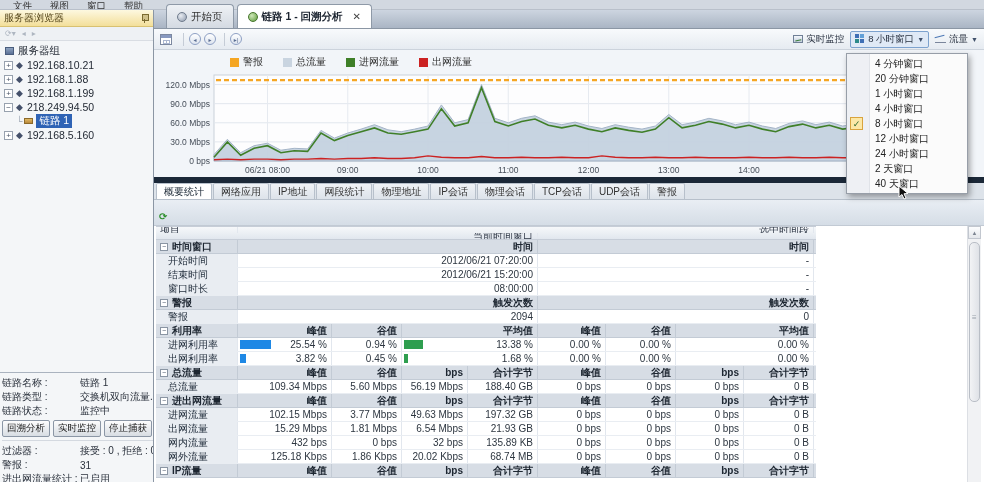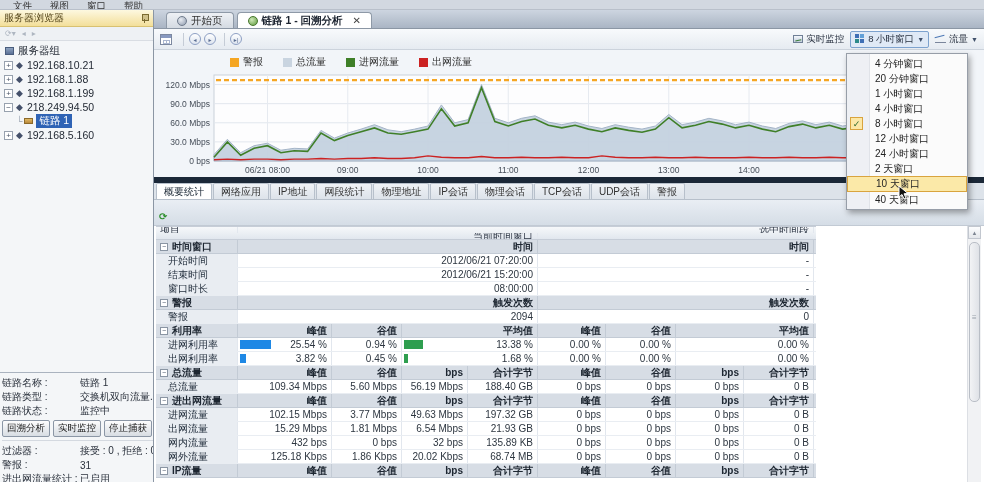--- a/index.html
+++ b/index.html
@@ -38,21 +38,21 @@
   .info-row .lbl { width:78px; flex:0 0 auto; overflow:hidden; white-space:nowrap; }
   .info-row .val { white-space:nowrap; overflow:hidden; }
   #sb-buttons { display:flex; gap:3px; margin:2px 0 3px 0; }
   .sb-btn { height:17px; font-size:9.5px; padding:0 4px; border:1px solid #8b96a5; border-radius:2px;
     background:linear-gradient(#fdfdfd,#d8dde3); color:#222; display:flex; align-items:center; white-space:nowrap; }
   .sb-sep { height:1px; background:#d4d9e0; margin:2px 0 3px 0; }
 
   
   #tabstrip { left:154px; top:10px; width:830px; height:19px;
     background:linear-gradient(#cdd5e0,#aab5c4); border-bottom:1px solid #8b96a4; display:flex; align-items:flex-end; padding-left:12px; }
-  .tab { height:16px; display:flex; align-items:center; gap:4px; padding:0 10px; margin-right:3px;
+  .tab { height:24px; display:flex; align-items:center; gap:4px; padding:0 10px; margin-right:3px;
     border:1px solid #8e99a7; border-bottom:none; border-radius:4px 4px 0 0; font-size:10.5px;
     background:linear-gradient(#eef1f5,#d4dae2); color:#333; white-space:nowrap; }
   .tab.active { background:#fff; font-weight:bold; color:#1c2430; }
   .tab-ico { width:10px; height:10px; border-radius:50%; flex:0 0 auto; }
   .tab-ico.start { background:radial-gradient(circle at 35% 35%,#e8ecf2,#8e9aad); border:1px solid #6f7b8c; }
   .tab-ico.link { background:radial-gradient(circle at 35% 35%,#cfe8b8,#5d9a3c); border:1px solid #46762c; }
   .tab-close { font-size:10px; color:#444; margin-left:6px; font-weight:bold; }
 
   
   #chartpane { left:154px; top:29px; width:830px; height:148px; background:#f2f5f9; }
@@ -486,19 +486,18 @@
 
 <div id="winmenu" class="abs">
     <div class="wm-item">4 分钟窗口</div>
     <div class="wm-item">20 分钟窗口</div>
     <div class="wm-item">1 小时窗口</div>
     <div class="wm-item">4 小时窗口</div>
     <div class="wm-item">8 小时窗口<span class="wm-check">✓</span></div>
     <div class="wm-item">12 小时窗口</div>
     <div class="wm-item">24 小时窗口</div>
     <div class="wm-item">2 天窗口</div>
-    <div class="wm-item hov">10 天窗口</div>
     <div class="wm-item">40 天窗口</div>
   </div>
 
 <svg id="cursor-svg" width="12" height="16" viewBox="0 0 12 16">
   <path d="M1,1 L1,12 L4,9.5 L6,14 L8,13 L6,8.8 L10,8.5 Z" fill="#111" stroke="#fff" stroke-width="1"></path>
 </svg>
 
 </body></html>

